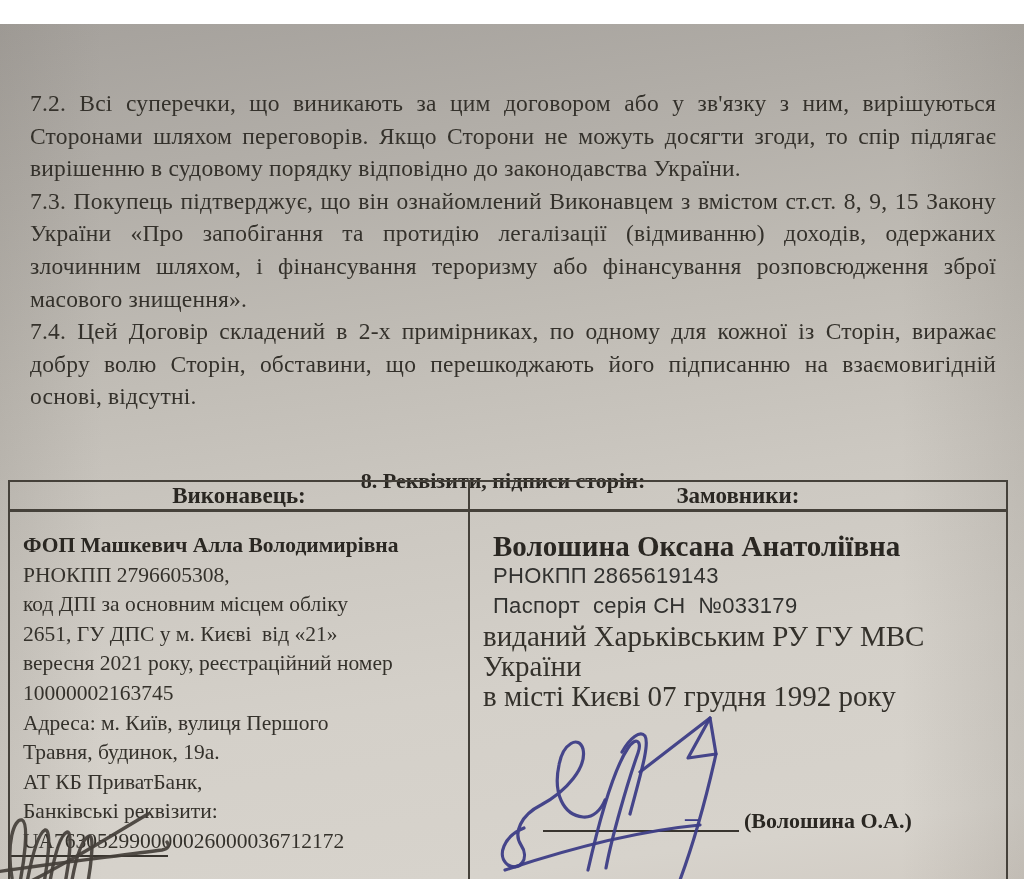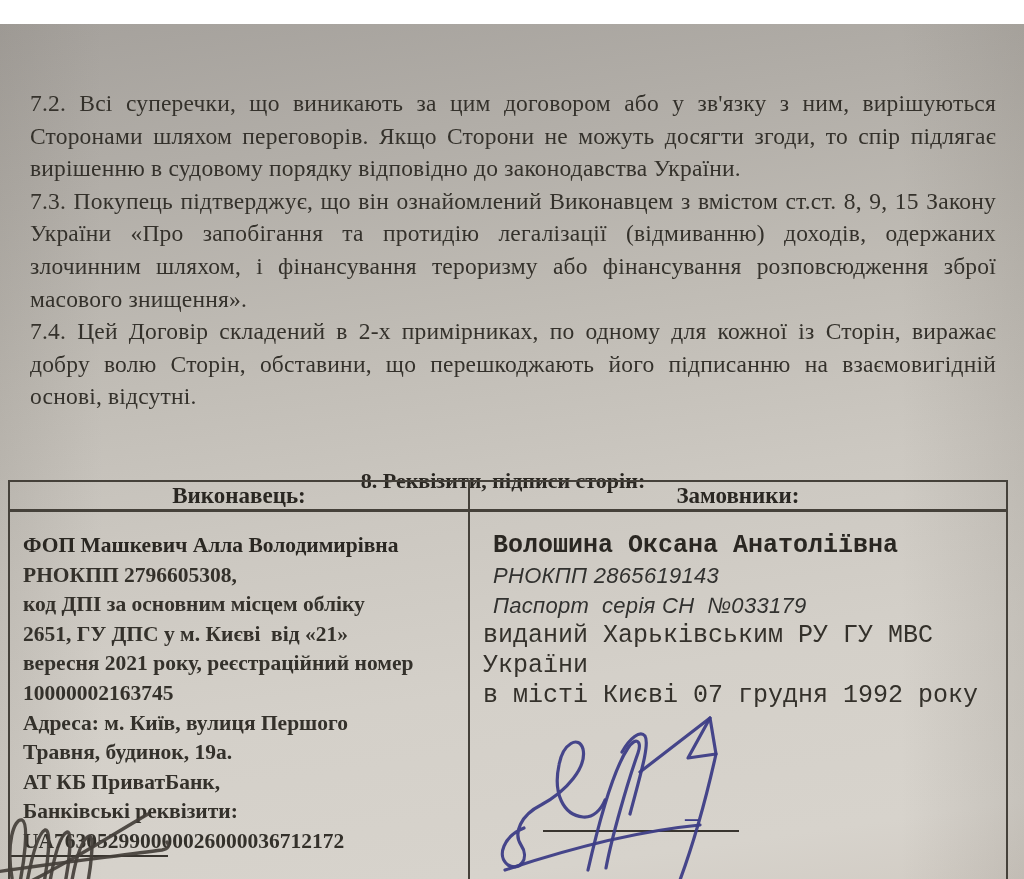--- a/index.html
+++ b/index.html
@@ -20,26 +20,26 @@
   
   .req-table{position:absolute;left:8px;top:456px;width:1000px;height:420px;
     border:2px solid #45413a;box-sizing:border-box;
     display:grid;grid-template-columns:460px 1fr;grid-template-rows:30px 1fr;}
   .hdr{display:flex;align-items:center;justify-content:center;
     font-size:23px;font-weight:bold;color:#2a2722;
     border-bottom:3px solid #45413a;box-sizing:border-box;}
   .hdr-left,.cell-left{border-right:2px solid #45413a;box-sizing:border-box;}
   .cell{padding:19px 8px 0 13px;}
   .ln{white-space:pre-wrap;}
-  .cell-left .ln{font-size:21.5px;line-height:29.6px;font-weight:bold;}
-  .cell-right .ln{font-size:25px;line-height:30px;font-family:Liberation Mono, monospace;}
+  .cell-left .ln{font-size:21.5px;line-height:29.6px;}
+  .cell-right .ln{font-size:29px;line-height:30px;}
   .ln.b{font-weight:bold;color:#2a2722;}
   .ln.mer{margin-left:10px;}
   .ln.sans{font-family:"Liberation Sans", sans-serif;font-size:22px;color:#31312f;
-    letter-spacing:.3px;margin-left:10px;font-style:italic;}
+    letter-spacing:.3px;margin-left:10px;}
   
   .sig-line{position:absolute;border-top:2px solid #39352f;}
   .sig-line-left{left:11px;top:831px;width:157px;}
   .sig-line-right{left:543px;top:806px;width:196px;}
   .sig-label{position:absolute;font-weight:bold;font-size:22px;color:#2a2722;}
   .sig-label-left{left:171px;top:808px;}
   .sig-label-right{left:744px;top:784px;}
   .sig-dash{position:absolute;left:685px;top:779px;font-weight:bold;font-size:26px;color:#3d3d86;}
   .sig-svg{position:absolute;pointer-events:none;}
   .sig-svg path{fill:none;stroke-linecap:round;stroke-linejoin:round;}
@@ -91,20 +91,21 @@
 
   <div class="sig-line sig-line-left"></div>
   <svg class="sig-svg sig-black" style="left:-4px;top:754px;" width="300" height="125" viewBox="0 0 300 125">
     <path d="M16,100 C10,66 18,40 26,42 C33,45 29,84 21,118 M30,110 C35,82 41,56 49,52 C56,50 52,88 46,114 M53,110 C57,84 63,58 71,54 C77,52 73,90 67,114 M75,108 C79,84 85,62 93,58 C99,56 95,92 89,118"></path>
     <path d="M152,36 C118,56 58,94 4,118"></path>
     <path d="M0,94 C52,86 122,78 166,72 C172,71 174,68 171,64"></path>
   </svg>
 
   <div class="sig-line sig-line-right"></div>
   <span class="sig-dash">–</span>
+  <span class="sig-label sig-label-right">(Волошина О.А.)</span>
   <svg class="sig-svg sig-blue" style="left:488px;top:684px;" width="282" height="192" viewBox="0 0 282 192">
     <path d="M36,120 C16,128 8,148 20,157 C32,164 42,150 33,137 C25,125 33,107 53,97 C79,83 99,59 95,41 C91,27 75,35 71,57 C65,85 75,107 95,109 C105,110 113,102 117,92"></path>
     <path d="M100,162 C110,118 124,64 140,40 C148,28 154,33 150,45 C140,73 124,128 118,160"></path>
     <path d="M134,44 C142,30 152,22 157,28 C162,36 152,68 142,106"></path>
     <path d="M152,64 L222,10 L228,46 C220,82 206,134 192,172 C188,182 186,187 189,192"></path>
     <path d="M222,10 L200,50 L228,46"></path>
     <path d="M17,162 C80,141 150,123 212,117"></path>
   </svg>
 
   <div class="edge-shadow"></div>

